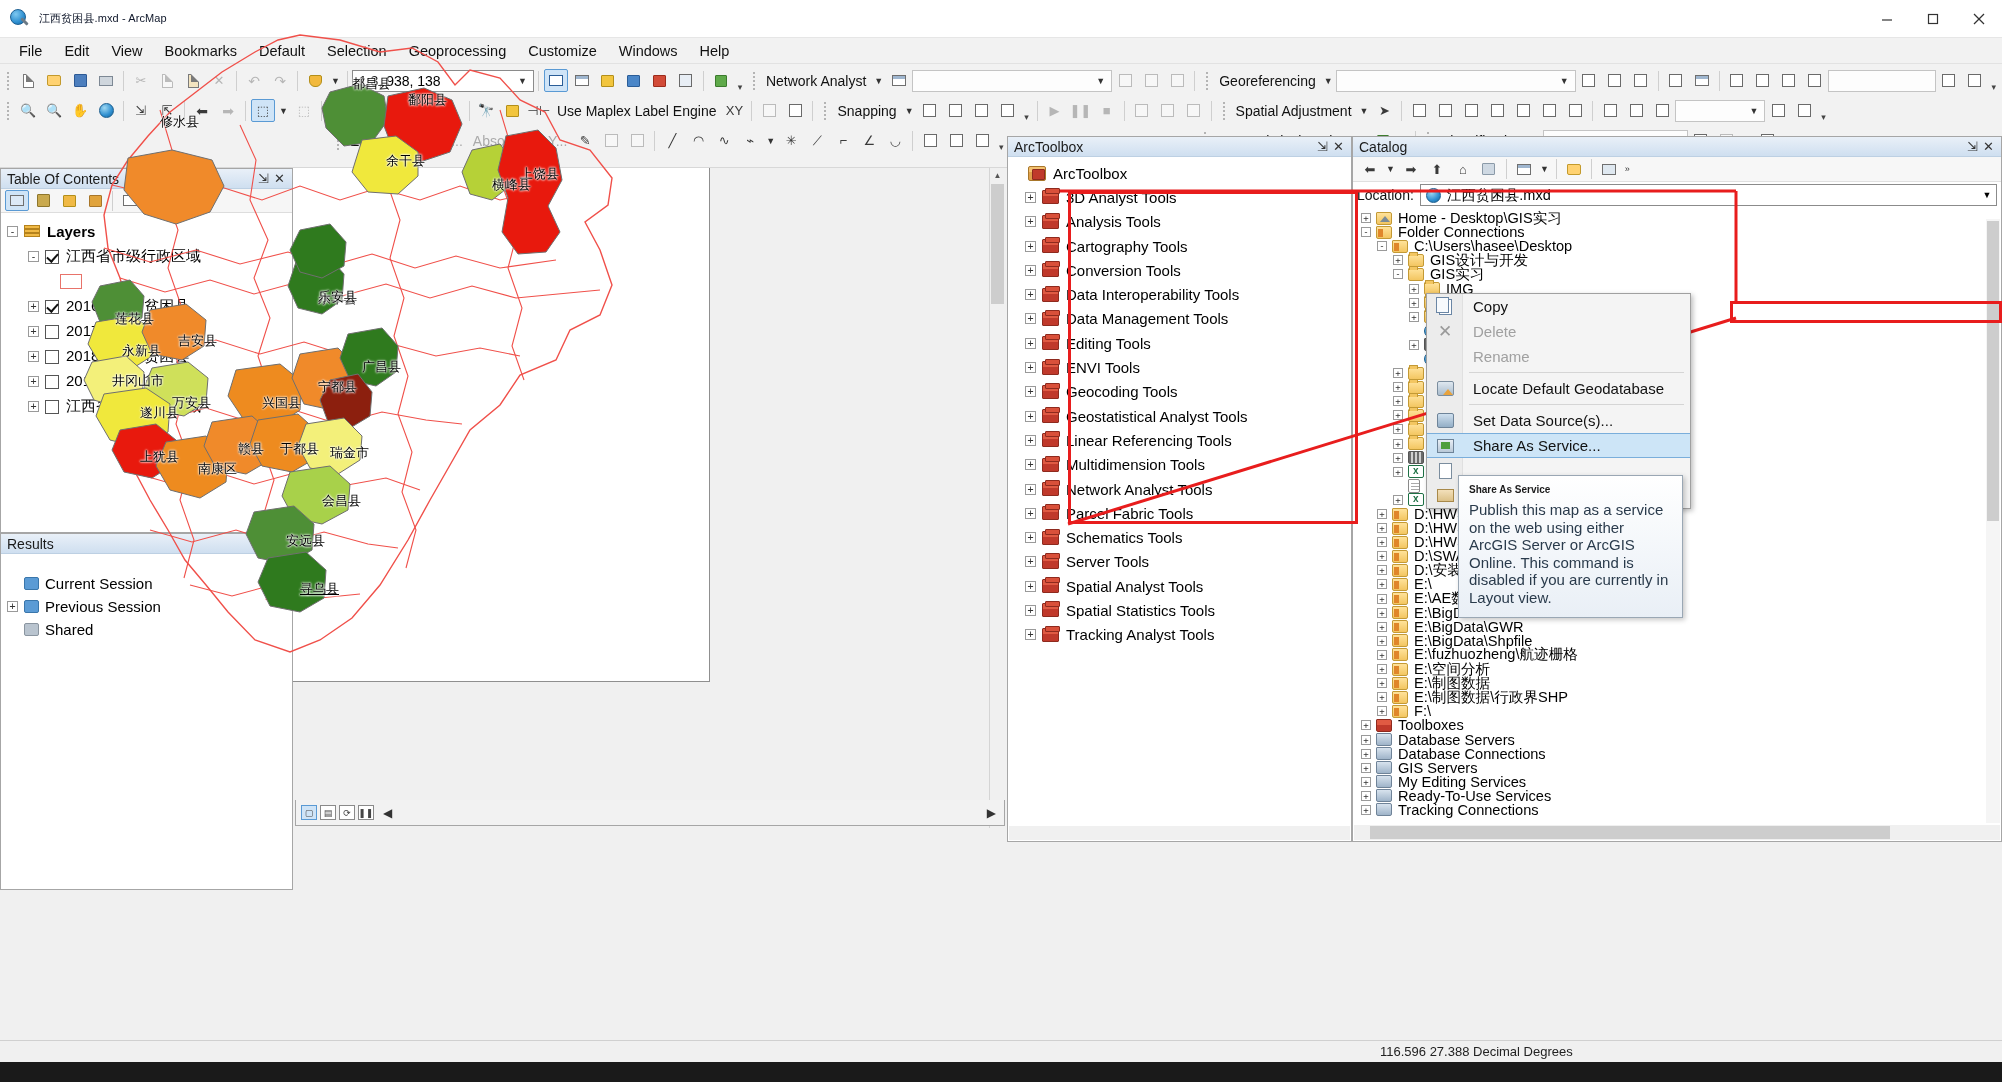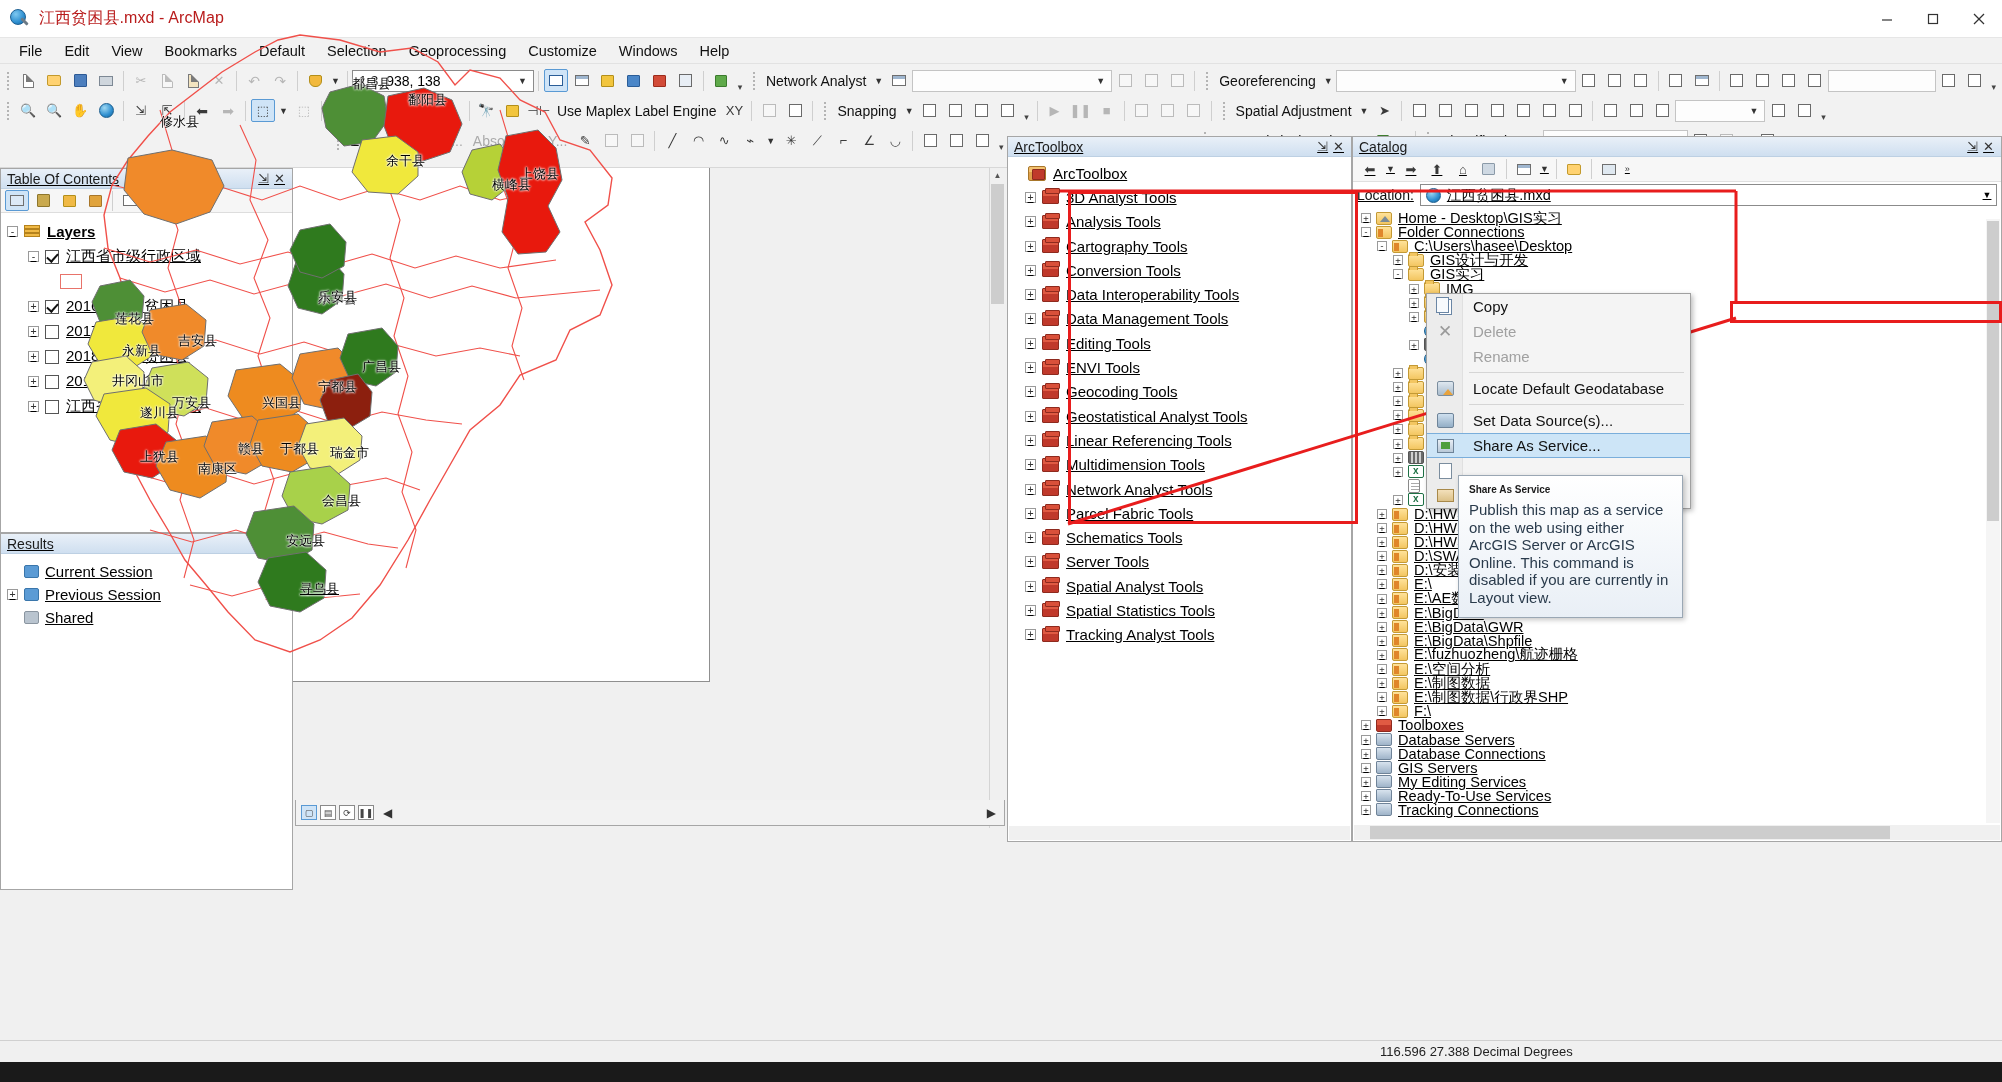--- a/index.html
+++ b/index.html
@@ -21,21 +21,21 @@
   .tb-icon { width:22px; height:22px; margin-left:9px; margin-right:8px; position:relative; }
   .tb-icon .globe {
     position:absolute; left:1px; top:1px; width:16px; height:16px; border-radius:50%;
     background:radial-gradient(circle at 35% 30%, #7ec8f0 0%, #2e8fd0 60%, #17639c 100%);
     border:1px solid #1b5f93;
   }
   .tb-icon .handle {
     position:absolute; left:11px; top:12px; width:9px; height:3px; background:#6b7a86;
     transform:rotate(45deg); border-radius:1px;
   }
-  .tb-title { font-size:16px; color:#b91c1c; letter-spacing:0.1px; }
+  .tb-title { font-size:11px; color:#0f172a; letter-spacing:0.1px; }
   .tb-btns { margin-left:auto; display:flex; height:38px; }
   .tb-btn { width:46px; height:38px; display:flex; align-items:center; justify-content:center; font-size:15px; color:#333; }
   .tb-btn svg { display:block; }
 
   
   .menubar {
     position:absolute; left:0; top:38px; width:2002px; height:26px;
     background:#f2f2f2; display:flex; align-items:center; padding-left:8px;
     border-bottom:1px solid #e2e2e2;
   }
@@ -87,21 +87,21 @@
   .gyel { width:13px; height:12px; background:#f2c53d; border:1px solid #b38f1a; border-radius:1px;}
   .ggrn { width:12px; height:12px; background:#5faa4a; border:1px solid #3c7b2e; border-radius:1px;}
   .gblu { width:13px; height:12px; background:#4a86c8; border:1px solid #2b5d97; border-radius:1px;}
   .gglobe{ width:15px; height:15px; border-radius:50%;
     background:radial-gradient(circle at 35% 30%,#9fd8f2 0%,#2f8fd0 60%,#16608f 100%); border:1px solid #1a5e90;}
   .garrow{ font-size:14px; }
   .gtable { width:14px; height:11px; background:#fff; border:1px solid #6f6f6f;
     background-image:linear-gradient(to bottom,#9fb6cf 0 3px,transparent 3px);}
 
   
-  .panel { position:absolute; background:#fff; border:1px solid #a6a6a6;text-decoration:underline; }
+  .panel { position:absolute; background:#fff; border:1px solid #a6a6a6; }
   .panel-hdr {
     height:20px; background:linear-gradient(to bottom,#e9f0f8,#cfdff0); display:flex; align-items:center;
     padding:0 4px 0 6px; font-size:14px; color:#1b1b1b; border-bottom:1px solid #bdd0e3;
   }
   .panel-hdr .ttl{ white-space:nowrap; }
   .hdr-btns { margin-left:auto; display:flex; gap:5px; align-items:center; padding-right:3px;}
   .hdr-btn { font-size:13px; color:#333; line-height:1; cursor:default; }
 
   
   #toc { left:0; top:168px; width:293px; height:365px; }
@@ -712,21 +712,21 @@
   </div>
 
   <div class="panel" id="results">
     <div class="panel-hdr">
       <span class="ttl">Results</span>
       <span class="hdr-btns">
         <span class="hdr-btn">⇲</span>
         <span class="hdr-btn">✕</span>
       </span>
     </div>
-    <div id="results-list" style="padding-top:6px">
+    <div id="results-list" style="padding-top:18px">
         <div class="res-row">
           <div class="exp none"></div>
           <div class="res-ico blue"></div>
           <span>Current Session</span>
         </div>
         <div class="res-row">
           <div class="exp">+</div>
           <div class="res-ico blue"></div>
           <span>Previous Session</span>
         </div>

